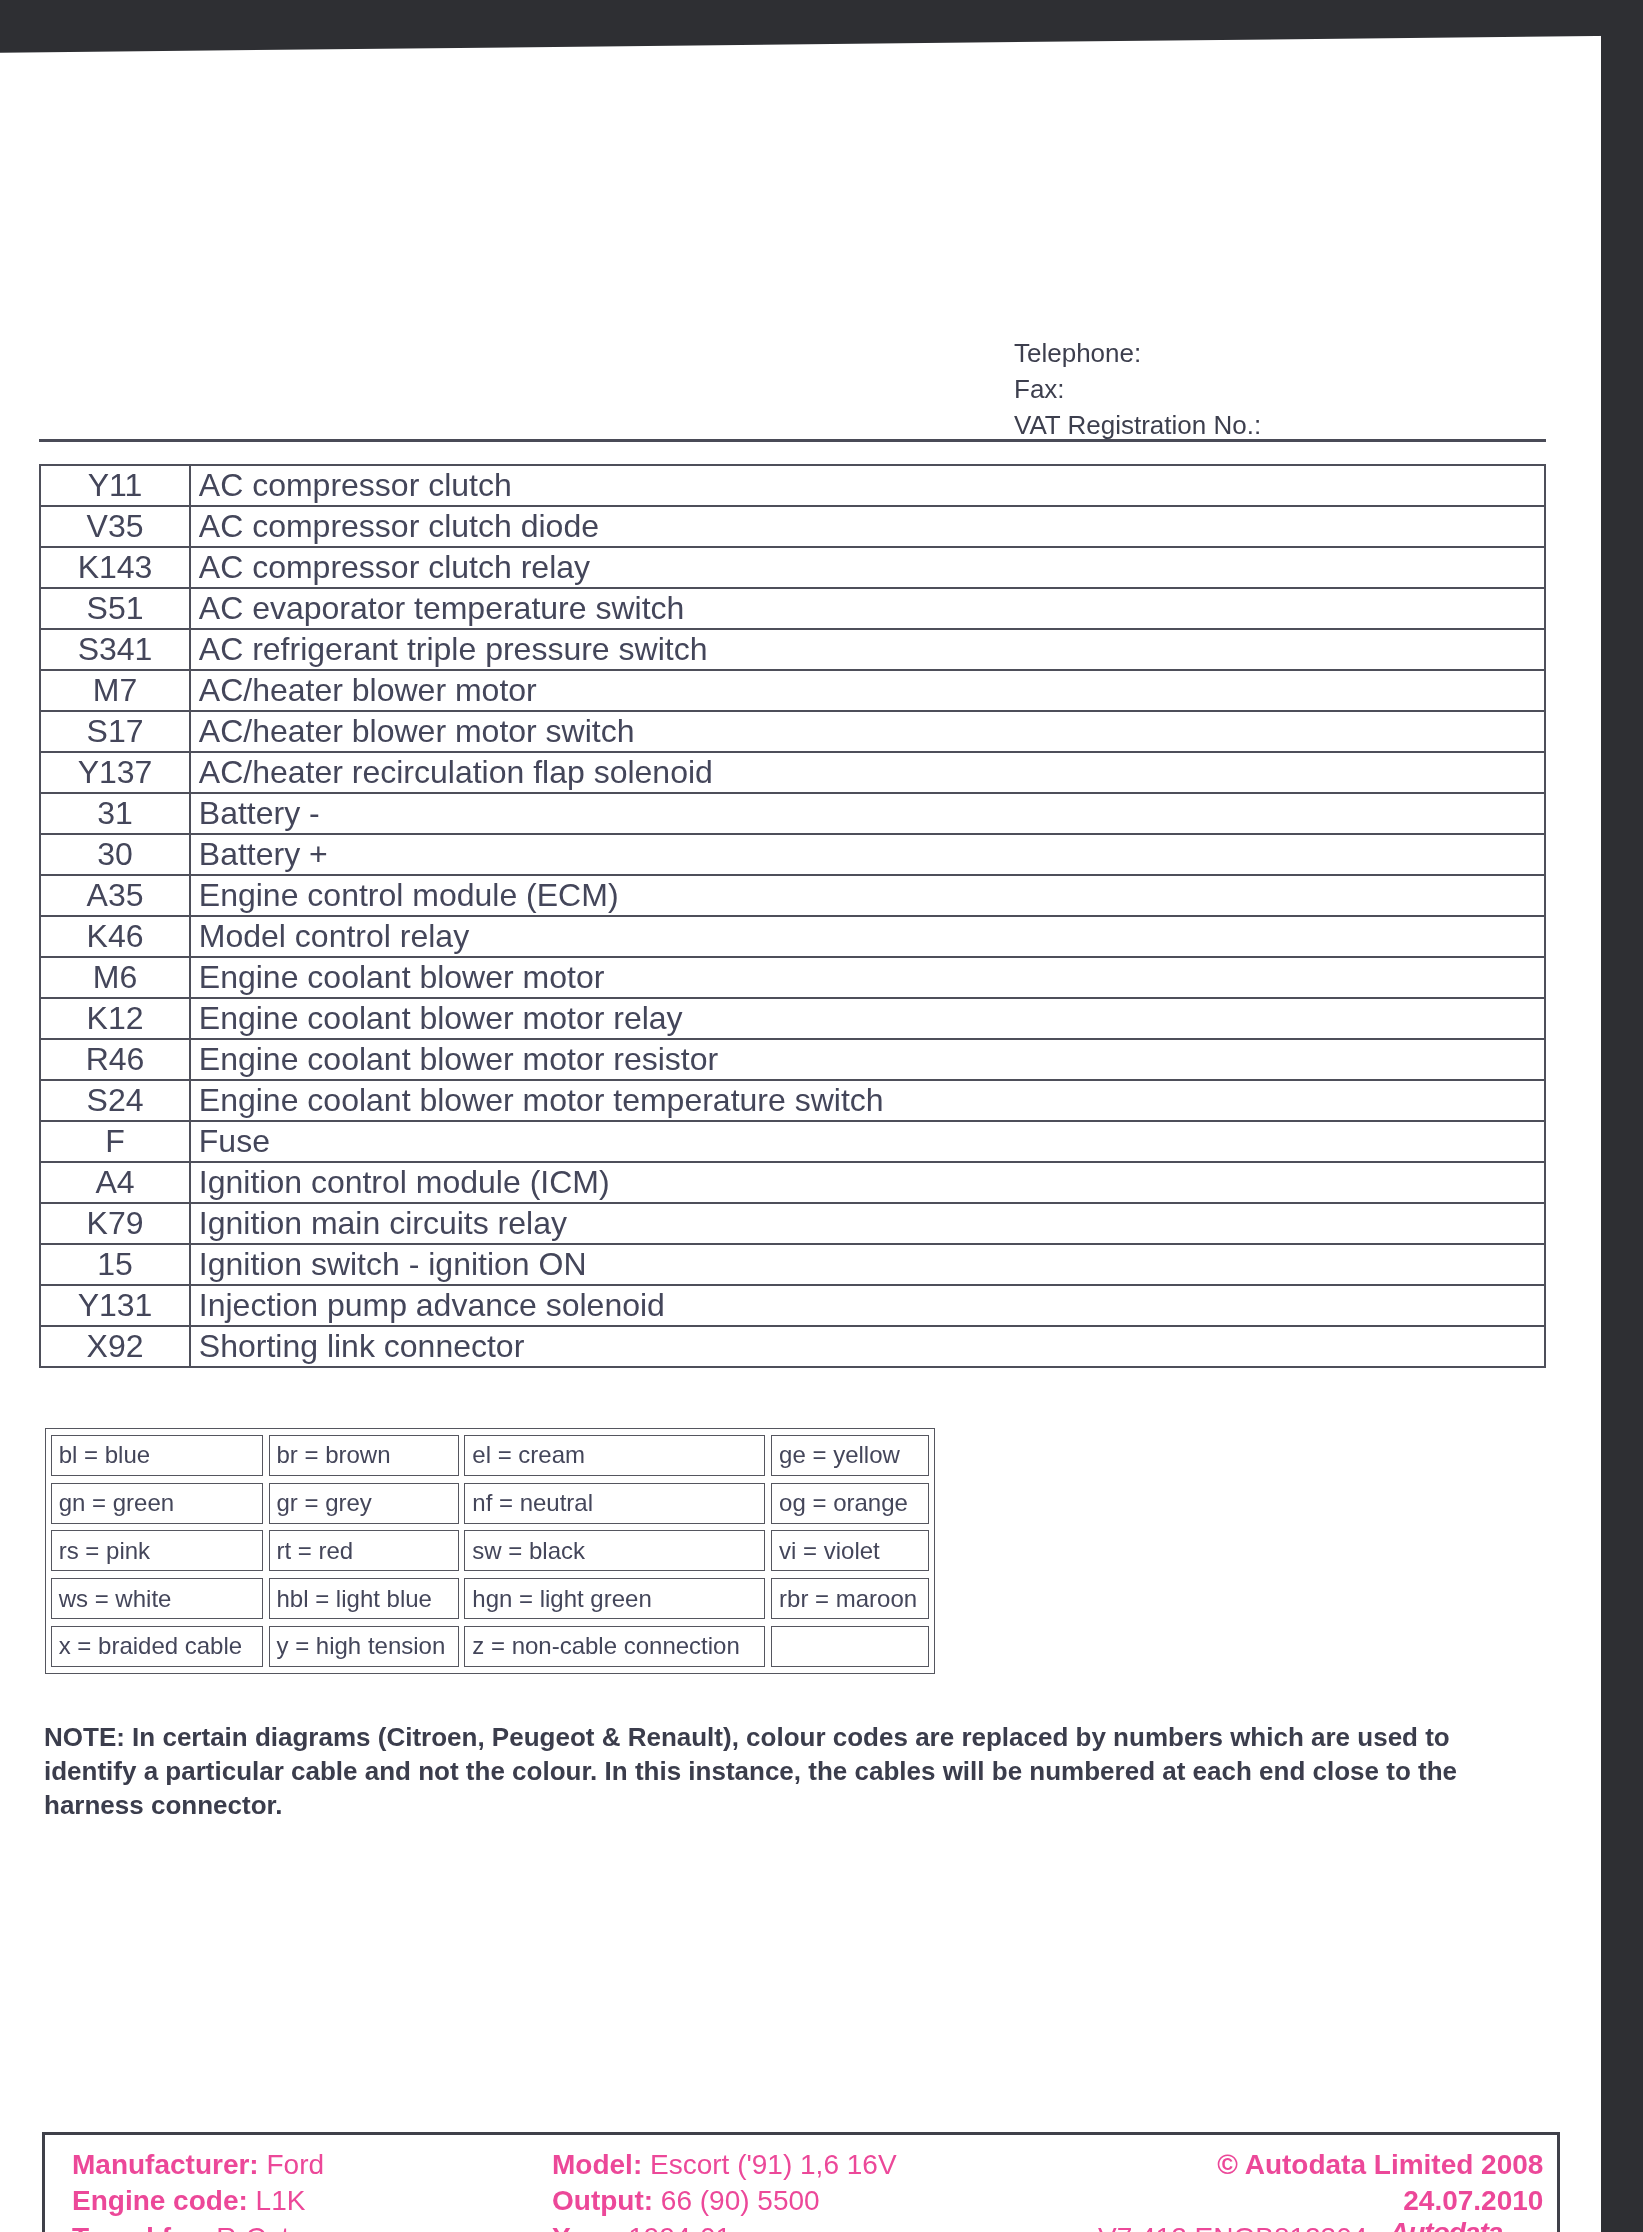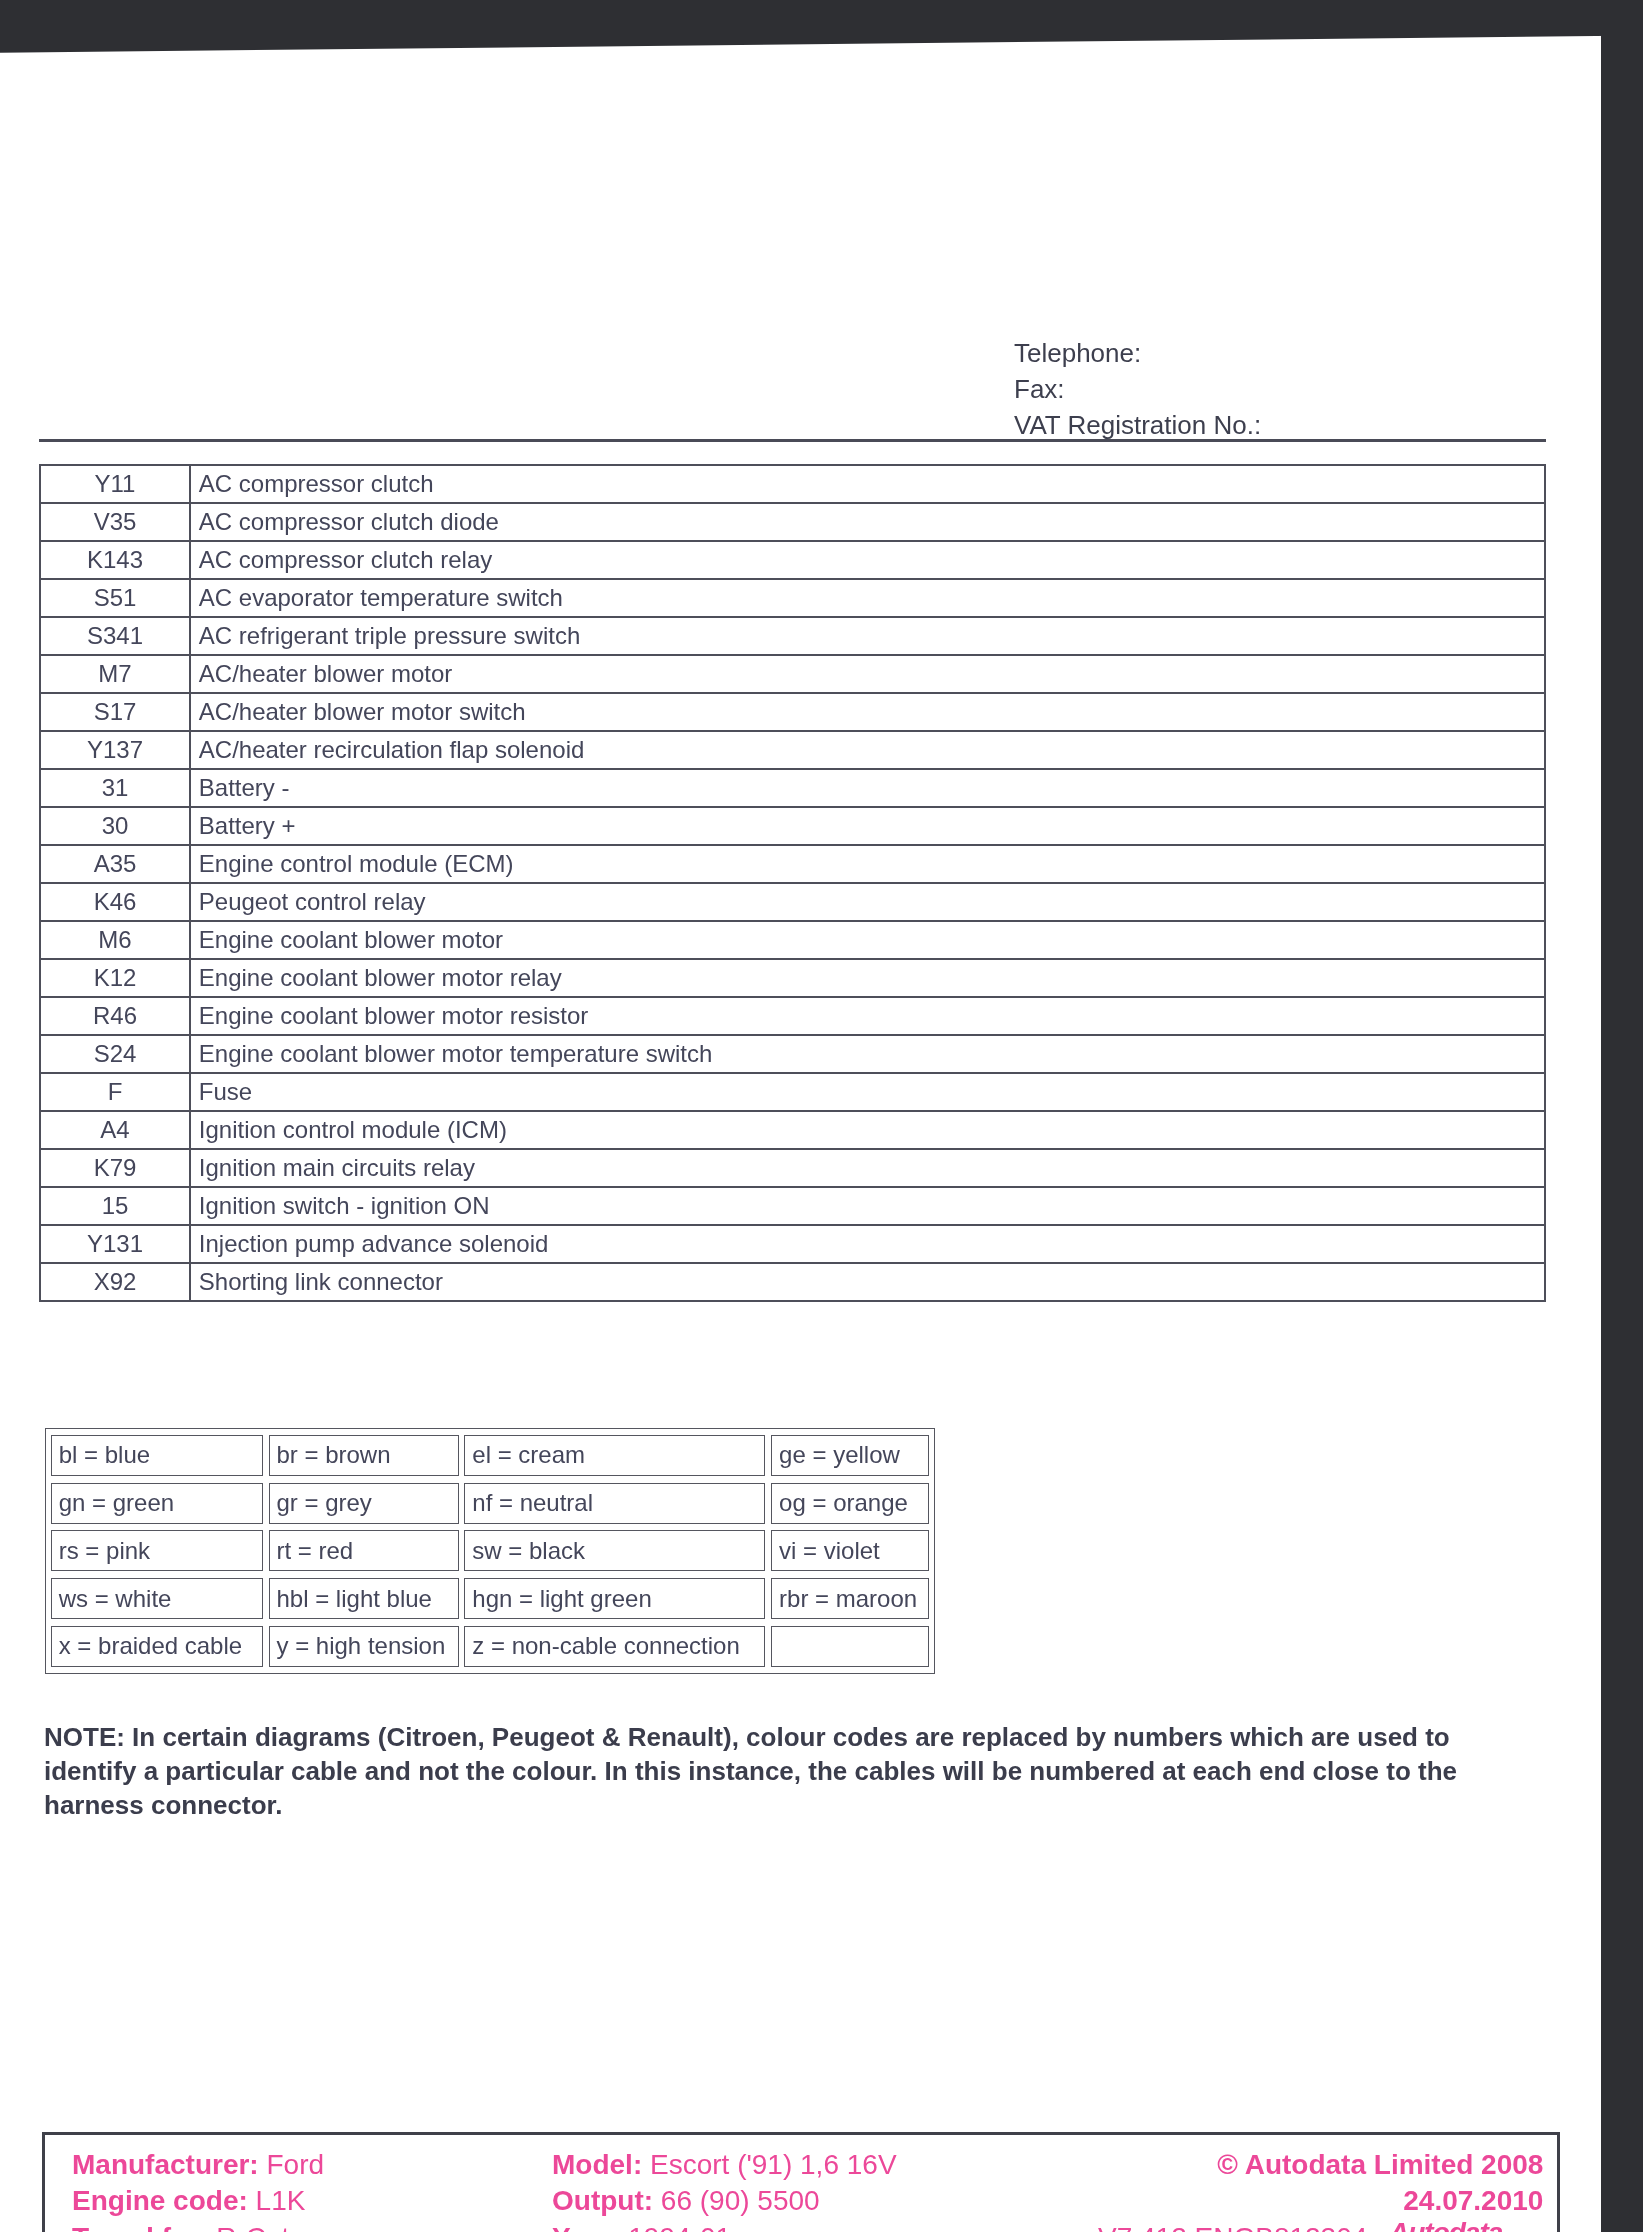--- a/index.html
+++ b/index.html
@@ -28,21 +28,21 @@
     position:absolute;left:39px;top:439px;width:1507px;height:2.9px;
     background:#4a4b57;
   }
   
   .comp-table{
     position:absolute;left:39px;top:464px;width:1507px;
     border-collapse:collapse;table-layout:fixed;
   }
   .comp-table td{
     border:2.9px solid #4e4f5a;height:34px;
-    font-size:24px;color:#44465a;
+    font-size:32px;color:#44465a;
     white-space:nowrap;overflow:hidden;
   }
   .comp-table td.code{width:146px;text-align:center;}
   .comp-table td.desc{padding-left:7.8px;text-align:left;}
   
   .legend{
     position:absolute;left:45px;top:1428px;
     border:1.9px solid #55565f;padding:5.8px 4.9px;
     display:grid;
     grid-template-columns:212px 190px 301px 158px;
@@ -134,21 +134,21 @@
       <tr>
         <td class="code">30</td>
         <td class="desc">Battery +</td>
       </tr>
       <tr>
         <td class="code">A35</td>
         <td class="desc">Engine control module (ECM)</td>
       </tr>
       <tr>
         <td class="code">K46</td>
-        <td class="desc">Peugeot control relay</td>
+        <td class="desc">Model control relay</td>
       </tr>
       <tr>
         <td class="code">M6</td>
         <td class="desc">Engine coolant blower motor</td>
       </tr>
       <tr>
         <td class="code">K12</td>
         <td class="desc">Engine coolant blower motor relay</td>
       </tr>
       <tr>

